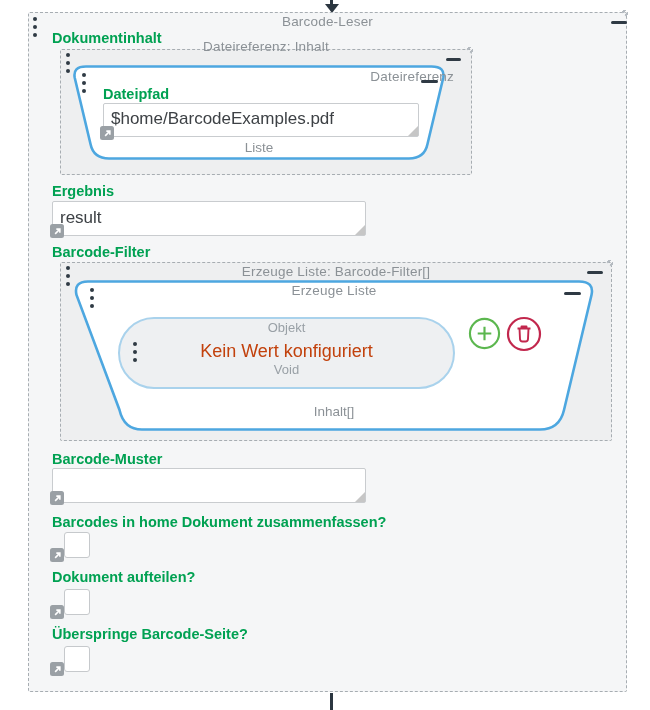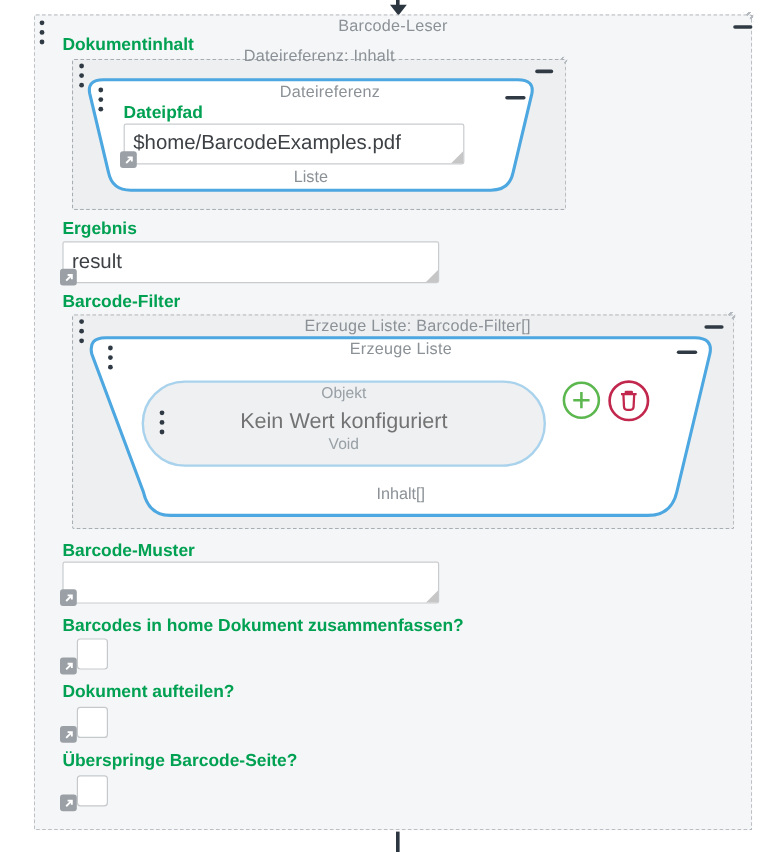--- a/index.html
+++ b/index.html
@@ -41,21 +41,21 @@
   
   .trap { position:absolute; }
   .trap path { fill:#ffffff; stroke:#4da7e0; stroke-width:2.6; }
 
   .port-label { position:absolute; text-align:center; color:#8b9196; font-size:13.5px; }
 
   
   .pill { position:absolute; border:2px solid #a9d2ec; border-radius:36px; background:#eef0f2; }
   .pill-text { position:absolute; text-align:center; }
   .pill-type, .pill-subtype { color:#99a0a6; font-size:13px; }
-  .pill-value { color:#737373; font-size:18px; }
+  .pill-value { color:#c2410c; font-size:18px; }
 
   .icon-btn { position:absolute; cursor:pointer; }
 
   
   .checkbox { position:absolute; width:26px; height:26px; background:#fff;
           border:1px solid #c6c9cc; border-radius:3px; cursor:pointer; }
 
   .connector { position:absolute; background:#2b3640; }
   .arrow-down { position:absolute; width:0; height:0;
           border-left:7px solid transparent; border-right:7px solid transparent;
@@ -90,25 +90,25 @@
 <div class="minus" style="left:446px; top:58px; width:15px;"></div>
 
 <svg class="trap" style="left:70px; top:65px;" width="378" height="95" viewBox="0 0 378 95">
   <path d="M 16 1.5 H 361.5 Q 375.5 1.5 373.2 13 L 357.5 79 Q 354.5 93.5 339 93.5 H 39 Q 23.5 93.5 20.5 79 L 4.8 13 Q 2.5 1.5 16 1.5 Z"></path>
 </svg>
 <div class="kebab" style="left:82px; top:73px;">
     <i></i>
     <i></i>
     <i></i>
   </div>
-<div class="node-title" style="left:86px; top:69px; width:378px;">Dateireferenz</div>
+<div class="node-title" style="left:76px; top:69px; width:378px;text-align:right;">Dateireferenz</div>
 <div class="minus" style="left:421px; top:80px; width:17px;"></div>
 
 <div class="green-label" style="left:103px; top:86px;">Dateipfad</div>
-<div class="input-wrap" style="left:103px; top:103px; width:284px; height:34px;">
+<div class="input-wrap" style="left:103px; top:103px; width:316px; height:34px;">
   <input type="text" value="$home/BarcodeExamples.pdf" style="">
   <div class="corner"></div>
 </div>
 <div class="expand" style="left:100px; top:126px;">
   <svg width="11" height="11" viewBox="0 0 14 14">
       <path d="M4 10 L10 4 M5.5 4 H10 V8.5" stroke="#fff" stroke-width="2" fill="none"></path>
     </svg>
 </div>
 <div class="port-label" style="left:70px; top:140px; width:378px;">Liste</div>
 
@@ -125,21 +125,21 @@
 
 <div class="green-label" style="left:52px; top:244px;">Barcode-Filter</div>
 
 <div class="dashed-box inner" style="left:60px; top:262px; width:552px; height:179px;"></div>
 <div class="grip" style="left:603px; top:260px;"></div>
 <div class="kebab" style="left:66px; top:266px;">
     <i></i>
     <i></i>
     <i></i>
   </div>
-<div class="node-title" style="left:72px; top:264px; width:552px;">Erzeuge Liste: Barcode-Filter[]</div>
+<div class="node-title" style="left:60px; top:264px; width:552px;">Erzeuge Liste: Barcode-Filter[]</div>
 <div class="minus" style="left:587px; top:271px; width:16px;"></div>
 
 <svg class="trap" style="left:70px; top:280px;" width="528" height="151" viewBox="0 0 528 151">
   <path d="M 18 1.5 H 509 Q 524.5 1.5 521.5 15 L 494 130 Q 489.5 149.5 470 149.5 H 72 Q 54 149.5 49.5 130 L 6.5 15 Q 3.5 1.5 18 1.5 Z"></path>
 </svg>
 <div class="kebab" style="left:90px; top:288px;">
     <i></i>
     <i></i>
     <i></i>
   </div>

